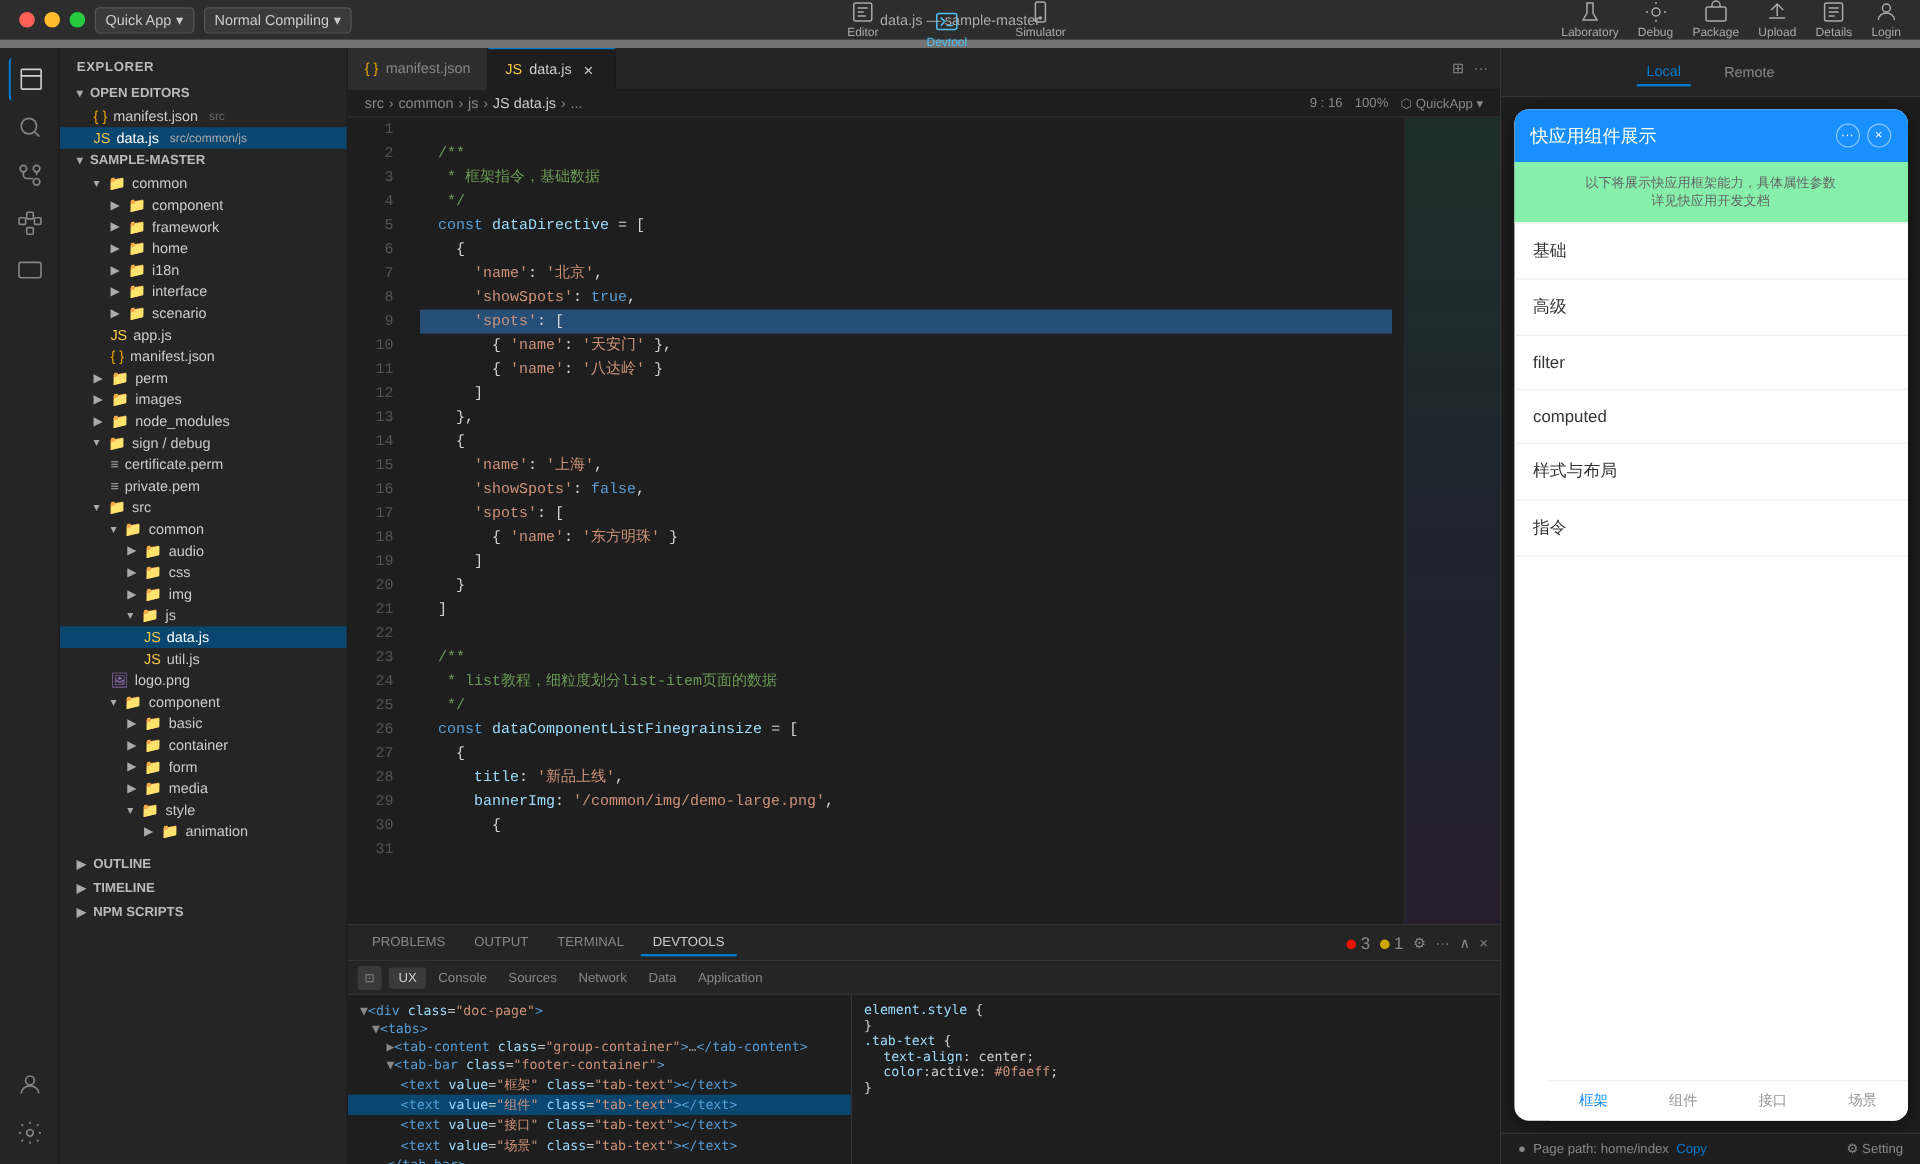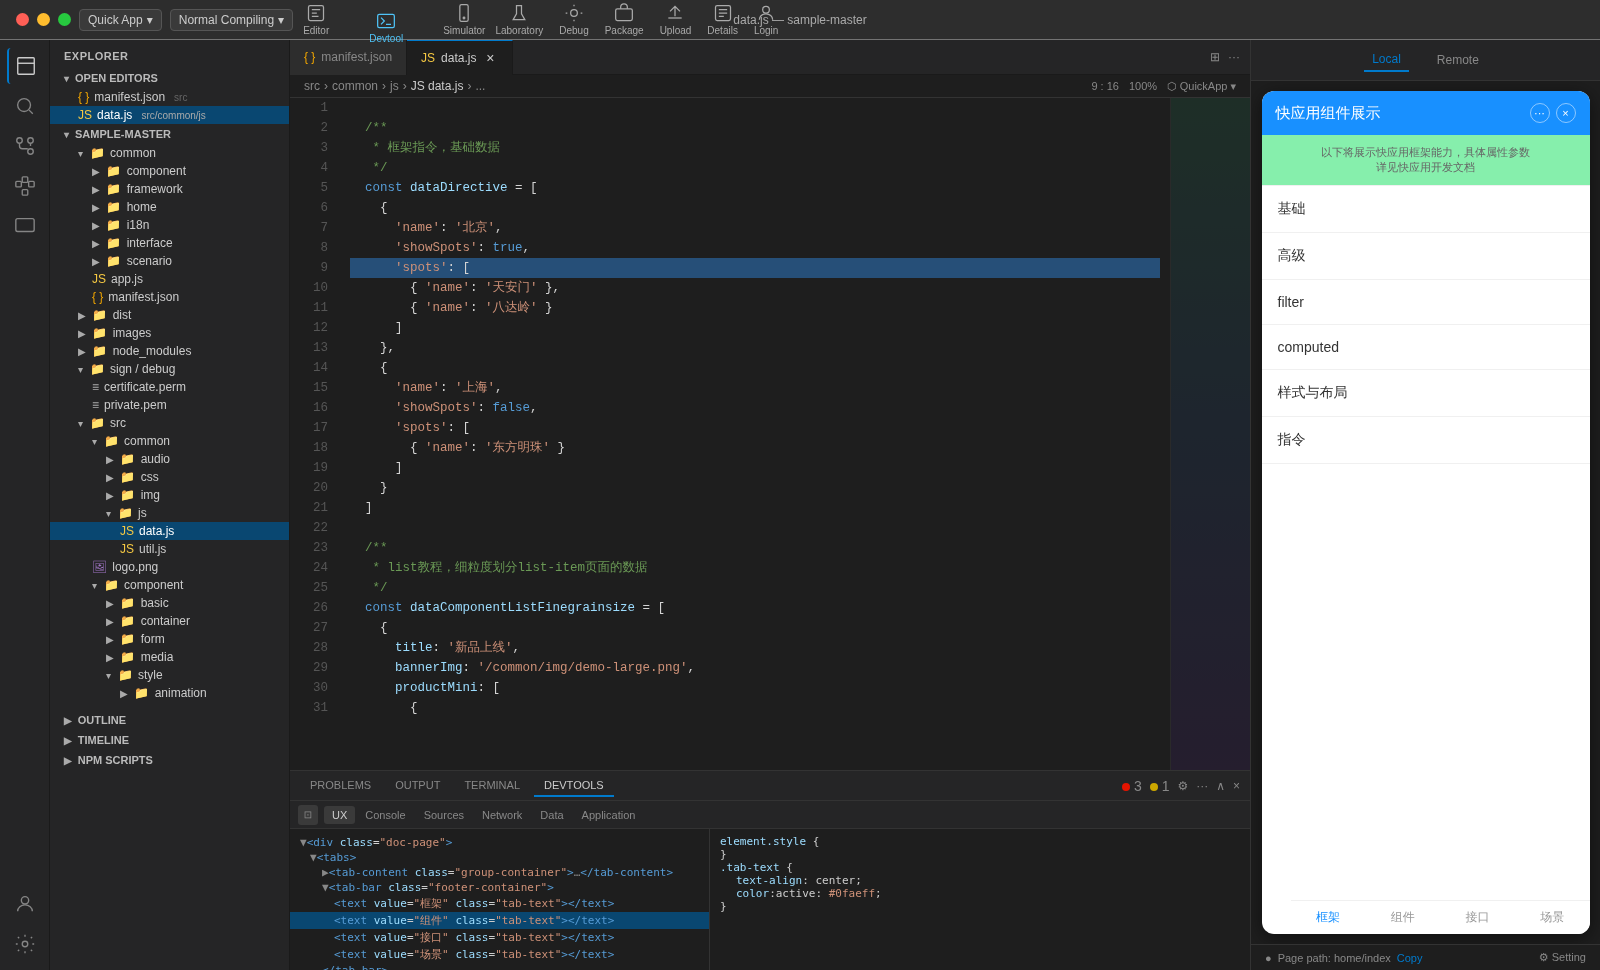--- a/index.html
+++ b/index.html
@@ -12,23 +12,23 @@
       overflow: hidden;
       font-size: 12px;
     }
 
     
     .title-bar {
       background: #2d2d2d;
       height: 40px;
       display: flex;
       align-items: center;
-      justify-content: flex-start;
+      justify-content: space-between;
       padding: 0 16px;
-      border-bottom: 1px solid #737373;
+      border-bottom: 7px solid #737373;
       position: relative;
     }
     .traffic-lights {
       display: flex;
       gap: 8px;
       align-items: center;
     }
     .traffic-light {
       width: 13px;
       height: 13px;
@@ -729,21 +729,21 @@
       <span class="file-icon-js">JS</span>
       <span>app.js</span>
     </div>
     <div class="tree-item tree-item-indent2">
       <span class="file-icon-json">{ }</span>
       <span>manifest.json</span>
     </div>
     <div class="tree-item tree-item-indent1">
       <span class="expand-arrow">▶</span>
       <span class="folder-icon">📁</span>
-      <span>dist</span>
+      <span>perm</span>
     </div>
     <div class="tree-item tree-item-indent1">
       <span class="expand-arrow">▶</span>
       <span class="folder-icon">📁</span>
       <span>images</span>
     </div>
     <div class="tree-item tree-item-indent1">
       <span class="expand-arrow">▶</span>
       <span class="folder-icon">📁</span>
       <span>node_modules</span>
@@ -954,21 +954,20 @@
                 <div class="code-line">    <span class="c-punct">}</span></div>
                 <div class="code-line">  <span class="c-punct">]</span></div>
                 <div class="code-line"></div>
                 <div class="code-line"><span class="c-comment">  /**</span></div>
                 <div class="code-line"><span class="c-comment">   * list教程，细粒度划分list-item页面的数据</span></div>
                 <div class="code-line"><span class="c-comment">   */</span></div>
                 <div class="code-line">  <span class="c-keyword">const</span> <span class="c-var">dataComponentListFinegrainsize</span> <span class="c-punct">= [</span></div>
                 <div class="code-line">    <span class="c-punct">{</span></div>
                 <div class="code-line">      <span class="c-prop">title</span><span class="c-punct">: </span><span class="c-string">'新品上线'</span><span class="c-punct">,</span></div>
                 <div class="code-line">      <span class="c-prop">bannerImg</span><span class="c-punct">: </span><span class="c-string">'/common/img/demo-large.png'</span><span class="c-punct">,</span></div>
-                <div class="code-line">      <span class="c-prop">productMini</span><span class="c-punct">: [</span></div>
                 <div class="code-line">        <span class="c-punct">{</span></div>
               </div>
             </div>
           </div>
 
           <div class="minimap">
             <div class="minimap-canvas"></div>
           </div>
         </div>
 

